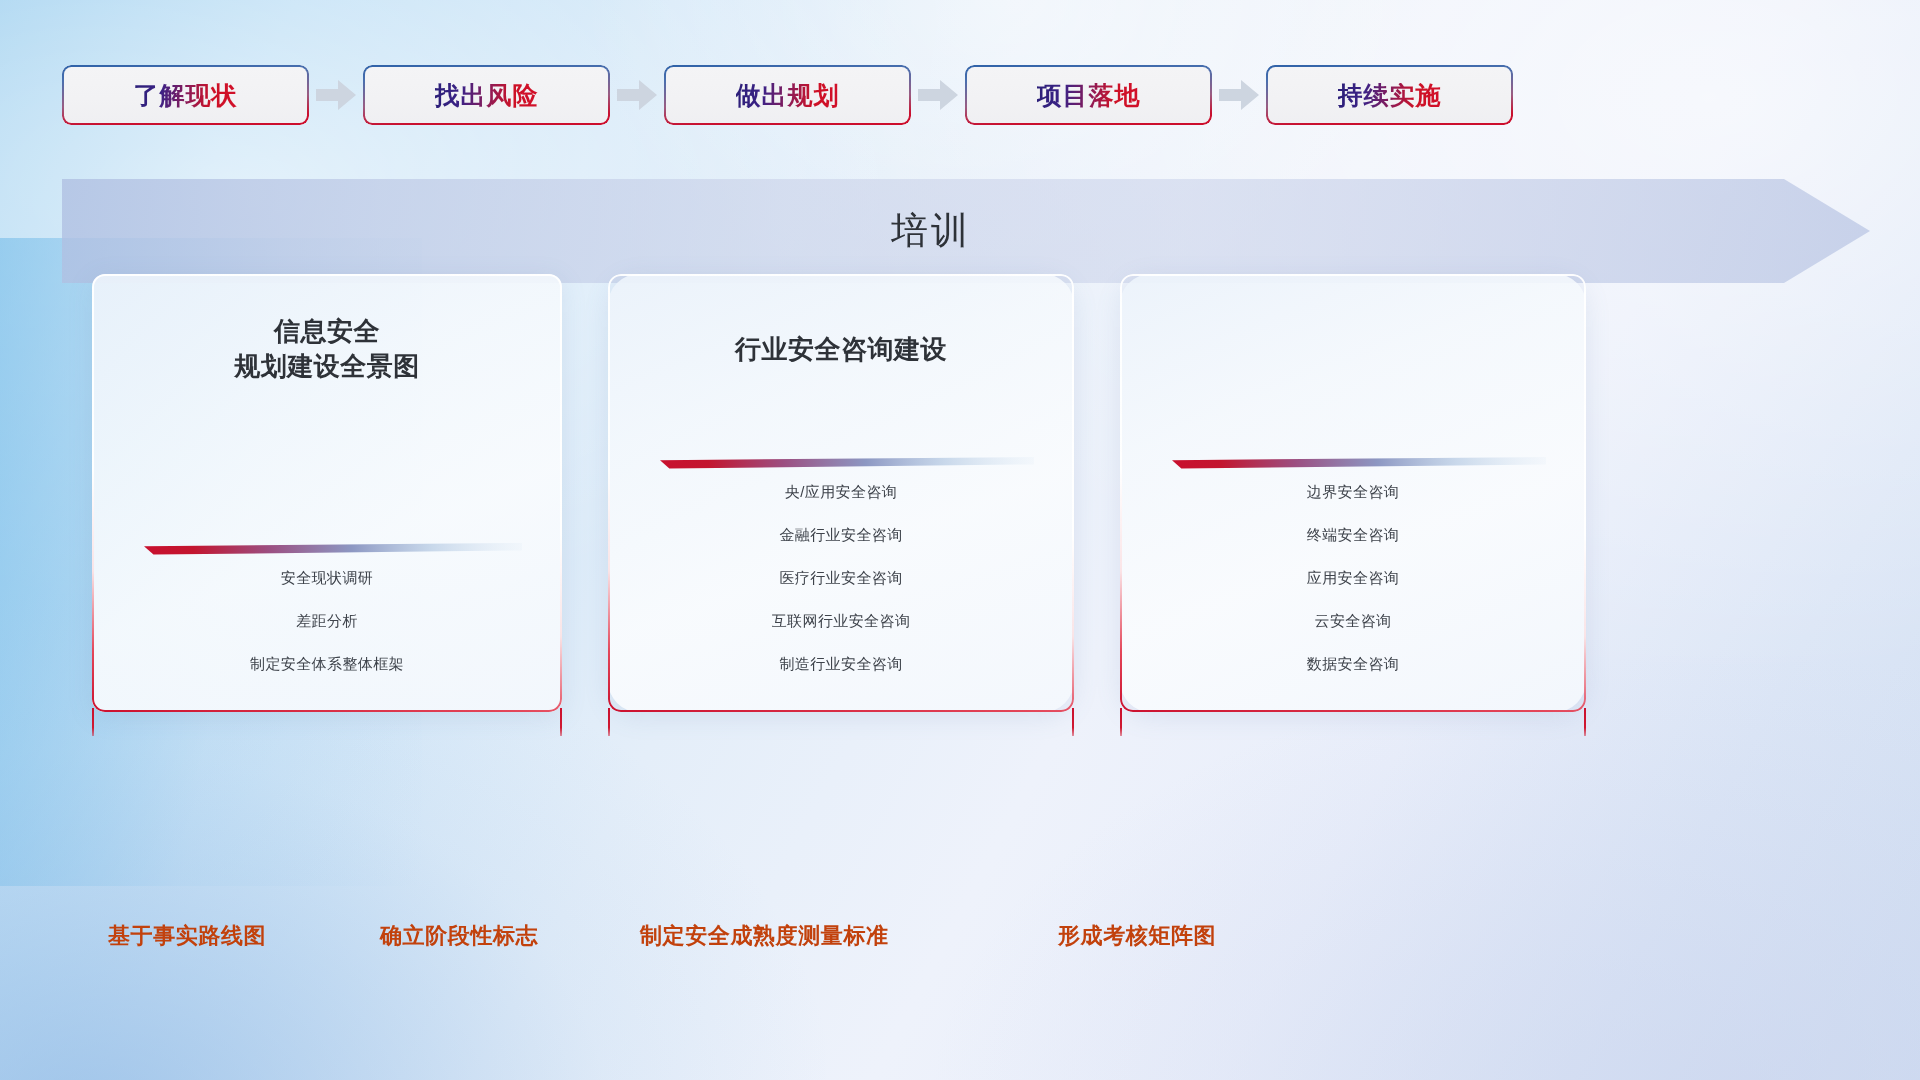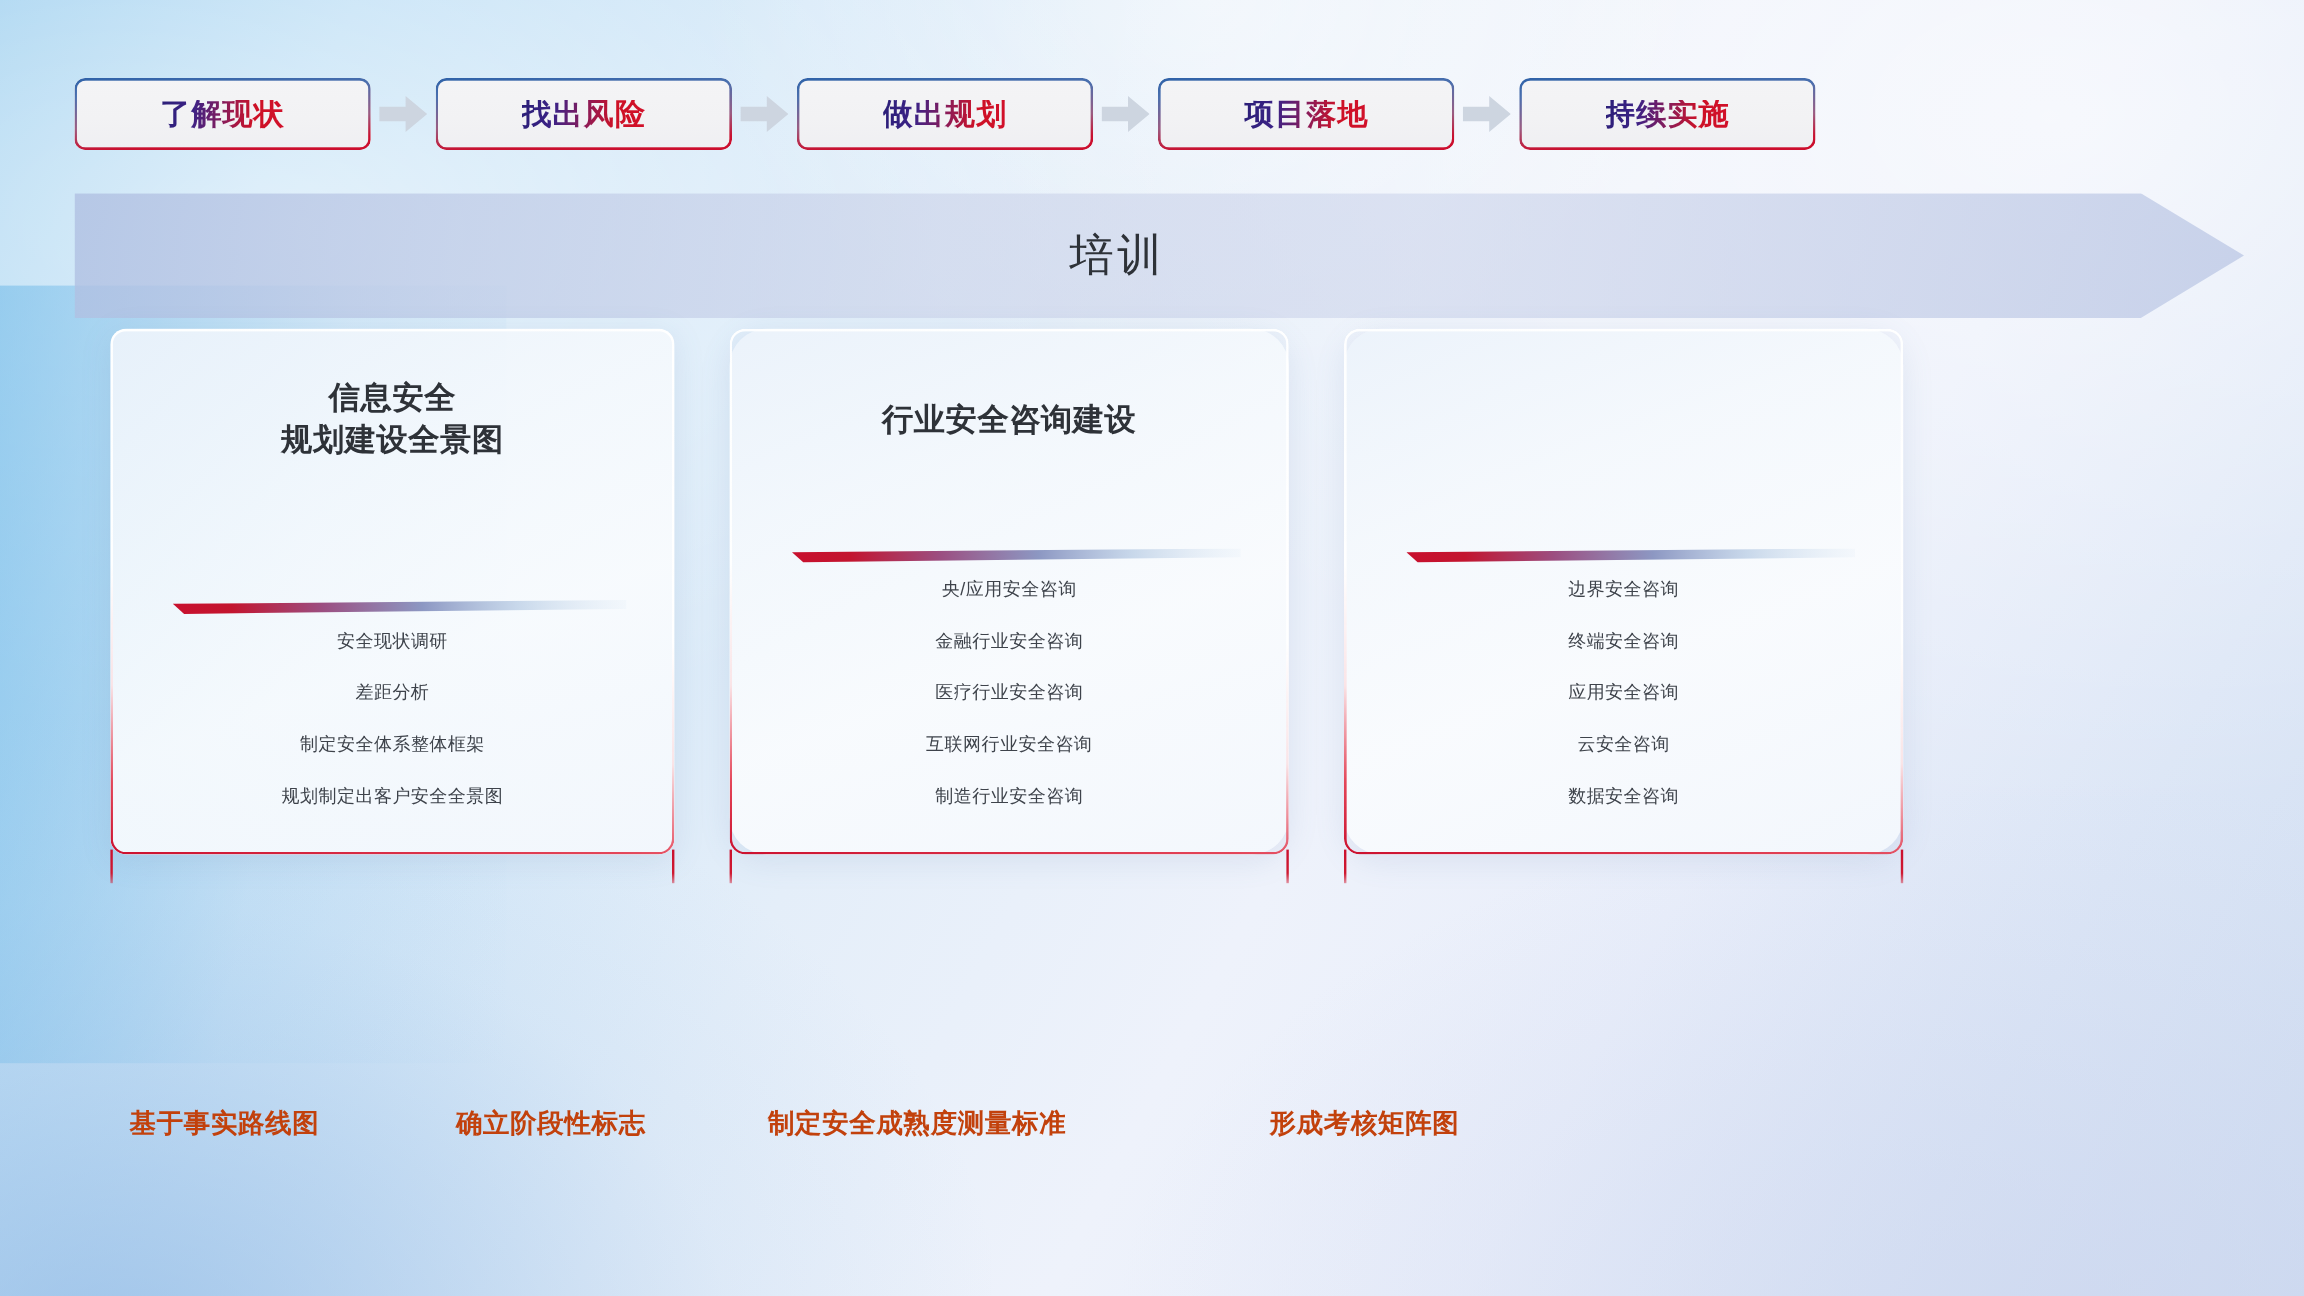--- a/index.html
+++ b/index.html
@@ -86,21 +86,21 @@
   }
   .step-arrow {
     flex: none;
     width: 54px; height: 60px;
     display: flex; align-items: center; justify-content: center;
   }
   .step-arrow svg { display:block; }
 
   
   #banner {
-    position: absolute; left: 62px; top: 161px;
+    position: absolute; left: 62px; top: 179px;
     width: 1808px; height: 104px;
   }
   #banner .shape {
     position: absolute; inset: 0;
     background: linear-gradient(95deg,
        rgba(176,192,226,0.80) 0%,
        rgba(190,202,230,0.72) 18%,
        rgba(204,212,234,0.66) 40%,
        rgba(206,214,236,0.64) 62%,
        rgba(196,206,232,0.70) 82%,
@@ -289,21 +289,20 @@
               </linearGradient>
             </defs>
             <path d="M0 3.2 L400 0 L400 7.4 L10 11.6 Z" fill="url(#dv1)"></path>
           </svg>
         </div>
       </div>
       <div class="card-list">
         <div class="li">安全现状调研</div>
         <div class="li">差距分析</div>
         <div class="li">制定安全体系整体框架</div>
-        <div class="li">规划制定出客户安全全景图</div>
       </div>
     </div>
     <div class="card-stem-l"></div>
     <div class="card-stem-r"></div>
   </div>
 
   <div class="card wide">
     <div class="card-inner">
       <div class="card-title one-line">
         <div>行业安全咨询建设</div>

